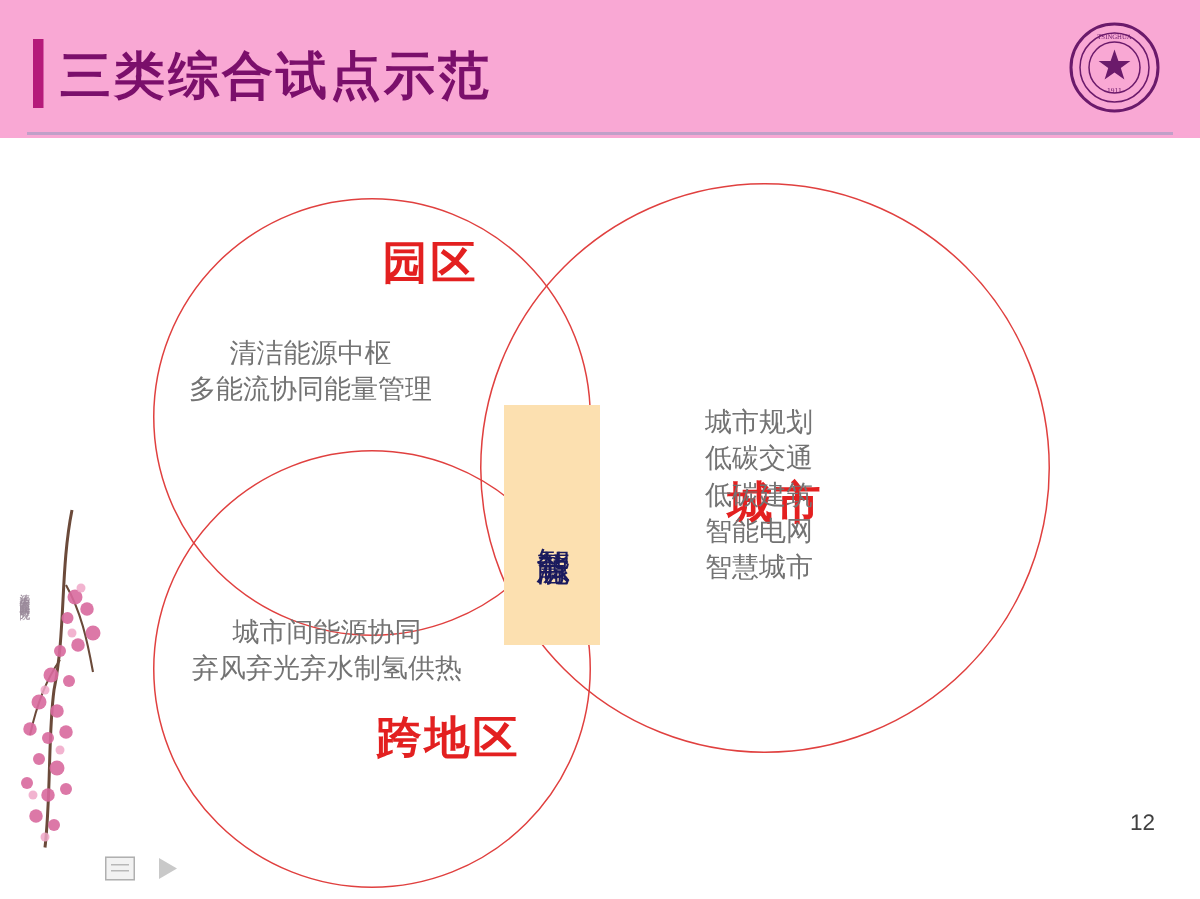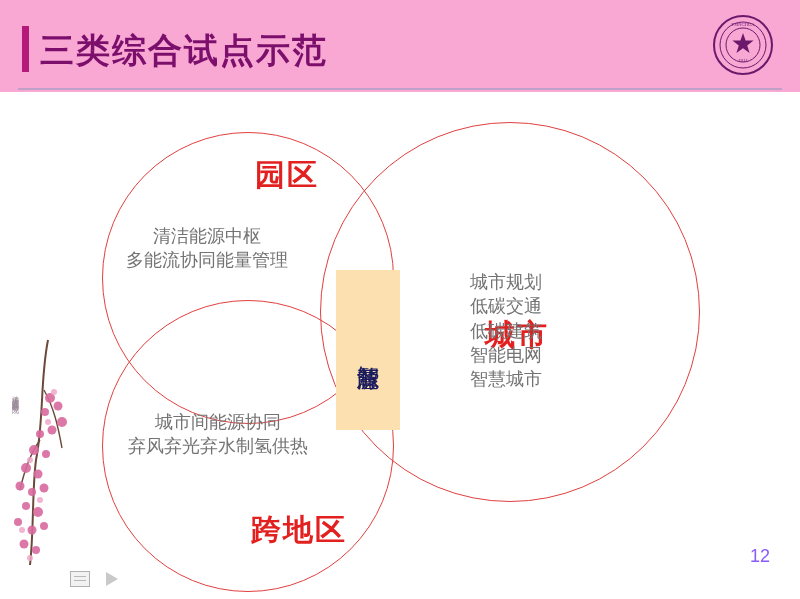--- a/index.html
+++ b/index.html
@@ -137,21 +137,21 @@
     position: absolute;
     font-family: "DejaVu Sans", "Liberation Sans", sans-serif;
     font-size: 30px;
     font-weight: bold;
     color: #e32020;
     letter-spacing: 2px;
     white-space: nowrap;
     margin-left: 47px;
   }
   .lbl-park { left: 128px; top: 55px; }
-  .lbl-region { left: 124px; top: 410px; }
+  .lbl-region { left: 124px; top: 372px; }
   .lbl-city { left: 358px; top: 215px; }
 
   .body-text {
     position: absolute;
     font-family: "DejaVu Serif", "Liberation Serif", serif;
     font-size: 18px;
     color: #737373;
     line-height: 1.35;
     text-align: center;
     white-space: nowrap;
@@ -160,23 +160,23 @@
   .txt-region { left: 48px; top: 310px; }
   .txt-city {
     left: 390px;
     top: 170px;
     text-align: right;
   }
   
   .page-number {
     position: absolute;
     right: 30px;
-    bottom: 32px;
-    font-size: 18px;
-    color: #8b5cf6;
+    bottom: 42px;
+    font-size: 15px;
+    color: #404040;
   }
   .footer-icons {
     position: absolute;
     left: 70px;
     bottom: 12px;
     display: flex;
     gap: 16px;
     align-items: center;
   }
   .icon-doc {

